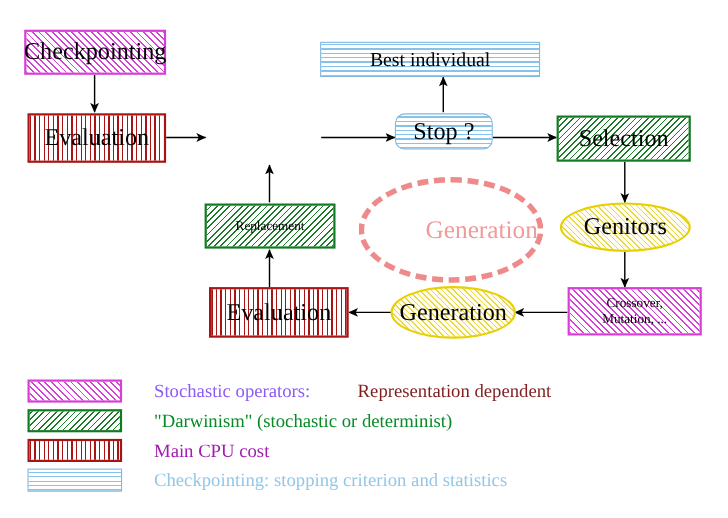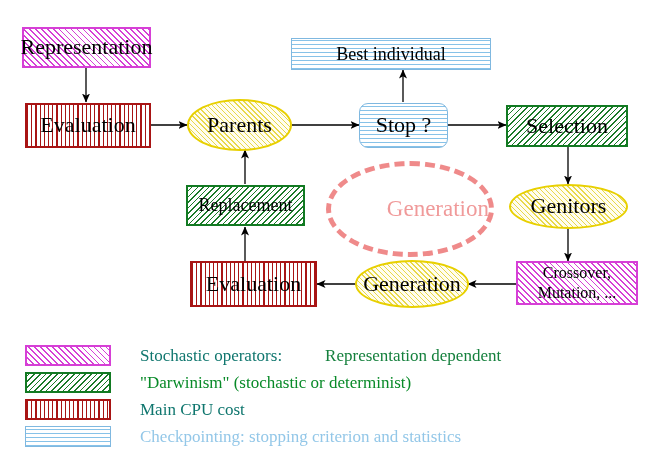--- a/index.html
+++ b/index.html
@@ -112,24 +112,24 @@
     width: 86px;
     height: 21px;
     box-sizing: border-box;
     flex: 0 0 auto;
   }
   .legend-text {
     margin-left: 29px;
     font-size: 17px;
     white-space: nowrap;
   }
-  .lt-magenta { color: #0f766e; font-family: Liberation Serif, serif; }
-  .lt-gold    { color: #15803d; }
+  .lt-magenta { color: #8b5cf6; font-family: Liberation Serif, serif; }
+  .lt-gold    { color: #7f1d1d; }
   .lt-green   { color: #088a28; }
-  .lt-red     { color: #0f766e; }
+  .lt-red     { color: #a21caf; }
   .lt-blue    { color: #93c7e8; }
   .lt-pad     { padding-left: 14px; }
 </style>
 </head>
 <body>
 
 <div id="canvas">
 
   <svg id="svg-layer" viewBox="0 0 662 471" xmlns="http://www.w3.org/2000/svg">
     <defs>
@@ -157,61 +157,58 @@
 
       <line x1="356" y1="284" x2="317" y2="284"></line>
 
       <line x1="245" y1="261" x2="245" y2="227"></line>
 
       <line x1="245" y1="184" x2="245" y2="150"></line>
     </g>
   </svg>
 
   <div class="node fill-magenta" style="left:22px; top:27px; width:129px; height:41px; font-size:22px;">
-    <span>Representation</span>
+    <span>Checkpointing</span>
   </div>
 
   <div class="node fill-red" style="left:25px; top:103px; width:126px; height:45px; font-size:22px;">
     <span>Evaluation</span>
   </div>
 
-  <div class="node fill-yellow ellipse" style="left:187px; top:99px; width:105px; height:52px; font-size:22px;">
-    <span>Parents</span>
-  </div>
 
   <div class="node fill-blue" style="left:291px; top:38px; width:200px; height:32px; font-size:18px;">
     <span>Best individual</span>
   </div>
 
-  <div class="node fill-blue rounded" style="left:359px; top:103px; width:89px; height:45px; font-size:22px;">
+  <div class="node fill-blue rounded" style="left:359px; top:103px; width:89px; height:33px; font-size:22px;">
     <span>Stop ?</span>
   </div>
 
   <div class="node fill-green" style="left:506px; top:105px; width:122px; height:42px; font-size:22px;">
     <span>Selection</span>
   </div>
 
   <div class="node fill-yellow ellipse" style="left:509px; top:184px; width:119px; height:45px; font-size:22px;">
     <span>Genitors</span>
   </div>
 
-  <div class="node fill-magenta" style="left:516px; top:261px; width:122px; height:44px; font-size:16px; line-height:1.28;">
+  <div class="node fill-magenta" style="left:516px; top:261px; width:122px; height:44px; font-size:12px; line-height:1.28;">
     <span>Crossover,
 Mutation, ...</span>
   </div>
 
   <div class="node fill-yellow ellipse" style="left:355px; top:260px; width:114px; height:48px; font-size:22px;">
     <span>Generation</span>
   </div>
 
   <div class="node fill-red" style="left:190px; top:261px; width:127px; height:46px; font-size:22px;">
     <span>Evaluation</span>
   </div>
 
-  <div class="node fill-green" style="left:186px; top:185px; width:119px; height:41px; font-size:18px;">
+  <div class="node fill-green" style="left:186px; top:185px; width:119px; height:41px; font-size:12px;">
     <span>Replacement</span>
   </div>
 
   <div class="gen-ellipse" style="left:326px; top:161px; width:168px; height:96px;">
     <span class="gen-label">Generation</span>
   </div>
 
   <div class="legend-row" style="left:25px; top:345px;">
     <span class="swatch fill-magenta"></span>
     <span class="legend-text lt-magenta">Stochastic operators:</span>

